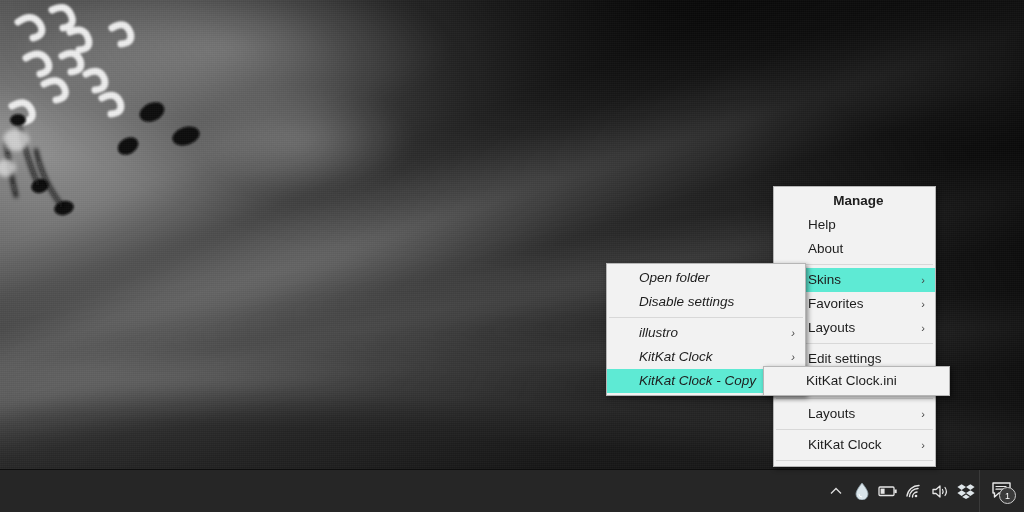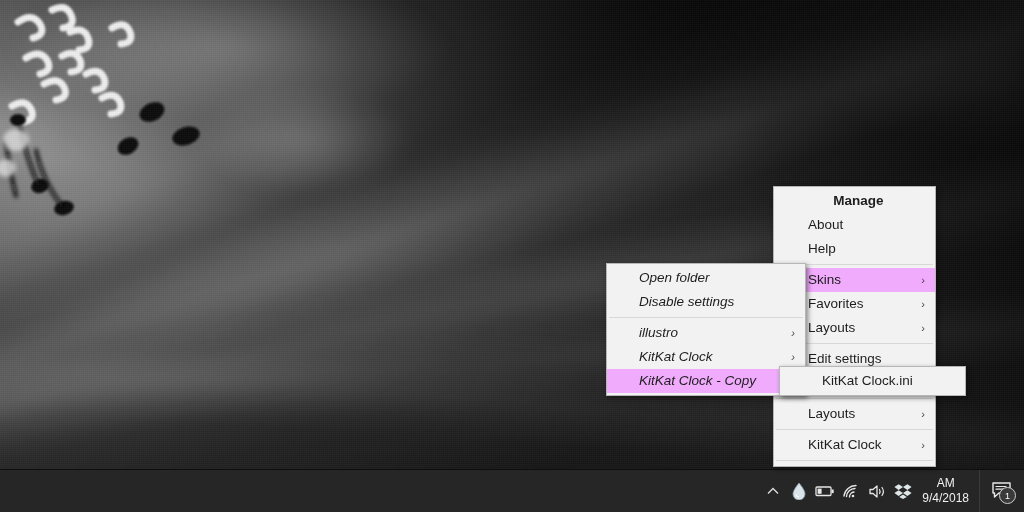--- a/index.html
+++ b/index.html
@@ -139,34 +139,34 @@
   }
   .menu-item {
     position: relative;
     height: 24px;
     line-height: 24px;
     padding: 0 26px 0 34px;
     white-space: nowrap;
     cursor: default;
   }
   .menu-item.bold { font-weight: bold; text-align: center; }
-  .menu-item.selected { background: #f0abfc; }
+  .menu-item.selected { background: #5eead4; }
   .menu-item .arrow {
     position: absolute; right: 10px; top: 0;
     font-size: 11px; color: #444;
     line-height: 24px;
   }
   .menu-sep {
     height: 1px; margin: 3px 2px 3px 2px;
     background: #d8d8d8;
   }
 
   #menu-main { left: 773px; top: 186px; width: 163px; }
   #menu-skins { left: 606px; top: 263px; width: 200px; font-style: italic; }
-  #menu-skinfile { left: 779px; top: 366px; width: 187px; }
+  #menu-skinfile { left: 763px; top: 366px; width: 187px; }
   #menu-skins .menu-item { padding-left: 32px; }
   #menu-skinfile .menu-item { padding-left: 42px; }
 </style>
 </head>
 <body>
 
 <div id="screen">
 
   <div id="wallpaper">
     <div class="wp-layer wp-base"></div>
@@ -279,48 +279,44 @@
           <g fill="#dfe6ea">
             <path d="M4.6 1.2 L0.4 4.1 L4.6 7 L9 4.1 Z"></path>
             <path d="M13.4 1.2 L17.6 4.1 L13.4 7 L9 4.1 Z"></path>
             <path d="M4.6 7.2 L0.4 10.1 L4.6 13 L9 10.1 Z"></path>
             <path d="M13.4 7.2 L17.6 10.1 L13.4 13 L9 10.1 Z"></path>
             <path d="M5.2 13.9 L9 11.4 L12.8 13.9 L9 16 Z"></path>
           </g>
         </svg>
       </div>
 
-      <div id="clock-area">
-        <div>AM</div>
-        <div>9/4/2018</div>
-      </div>
 
       <div id="notif-area">
         <svg width="22" height="20" viewBox="0 0 22 20">
           <path d="M2 2 H19 V12 H8 L3.5 16 V12 H2 Z" fill="none" stroke="#e8e8e8" stroke-width="1.4" stroke-linejoin="round"></path>
           <g stroke="#e8e8e8" stroke-width="1.2" stroke-linecap="round">
             <path d="M5 5.5 H15"></path>
             <path d="M5 8.2 H12"></path>
           </g>
         </svg>
         <div id="notif-badge">1</div>
       </div>
 
     </div>
   </div>
 
   <div class="menu" id="menu-main">
     <div class="menu-item bold">
       <span>Manage</span>
     </div>
     <div class="menu-item">
+      <span>Help</span>
+    </div>
+    <div class="menu-item">
       <span>About</span>
-    </div>
-    <div class="menu-item">
-      <span>Help</span>
     </div>
     <div class="menu-sep"></div>
     <div class="menu-item selected">
       <span>Skins</span>
       <span class="arrow">›</span>
     </div>
     <div class="menu-item">
       <span>Favorites</span>
       <span class="arrow">›</span>
     </div>

